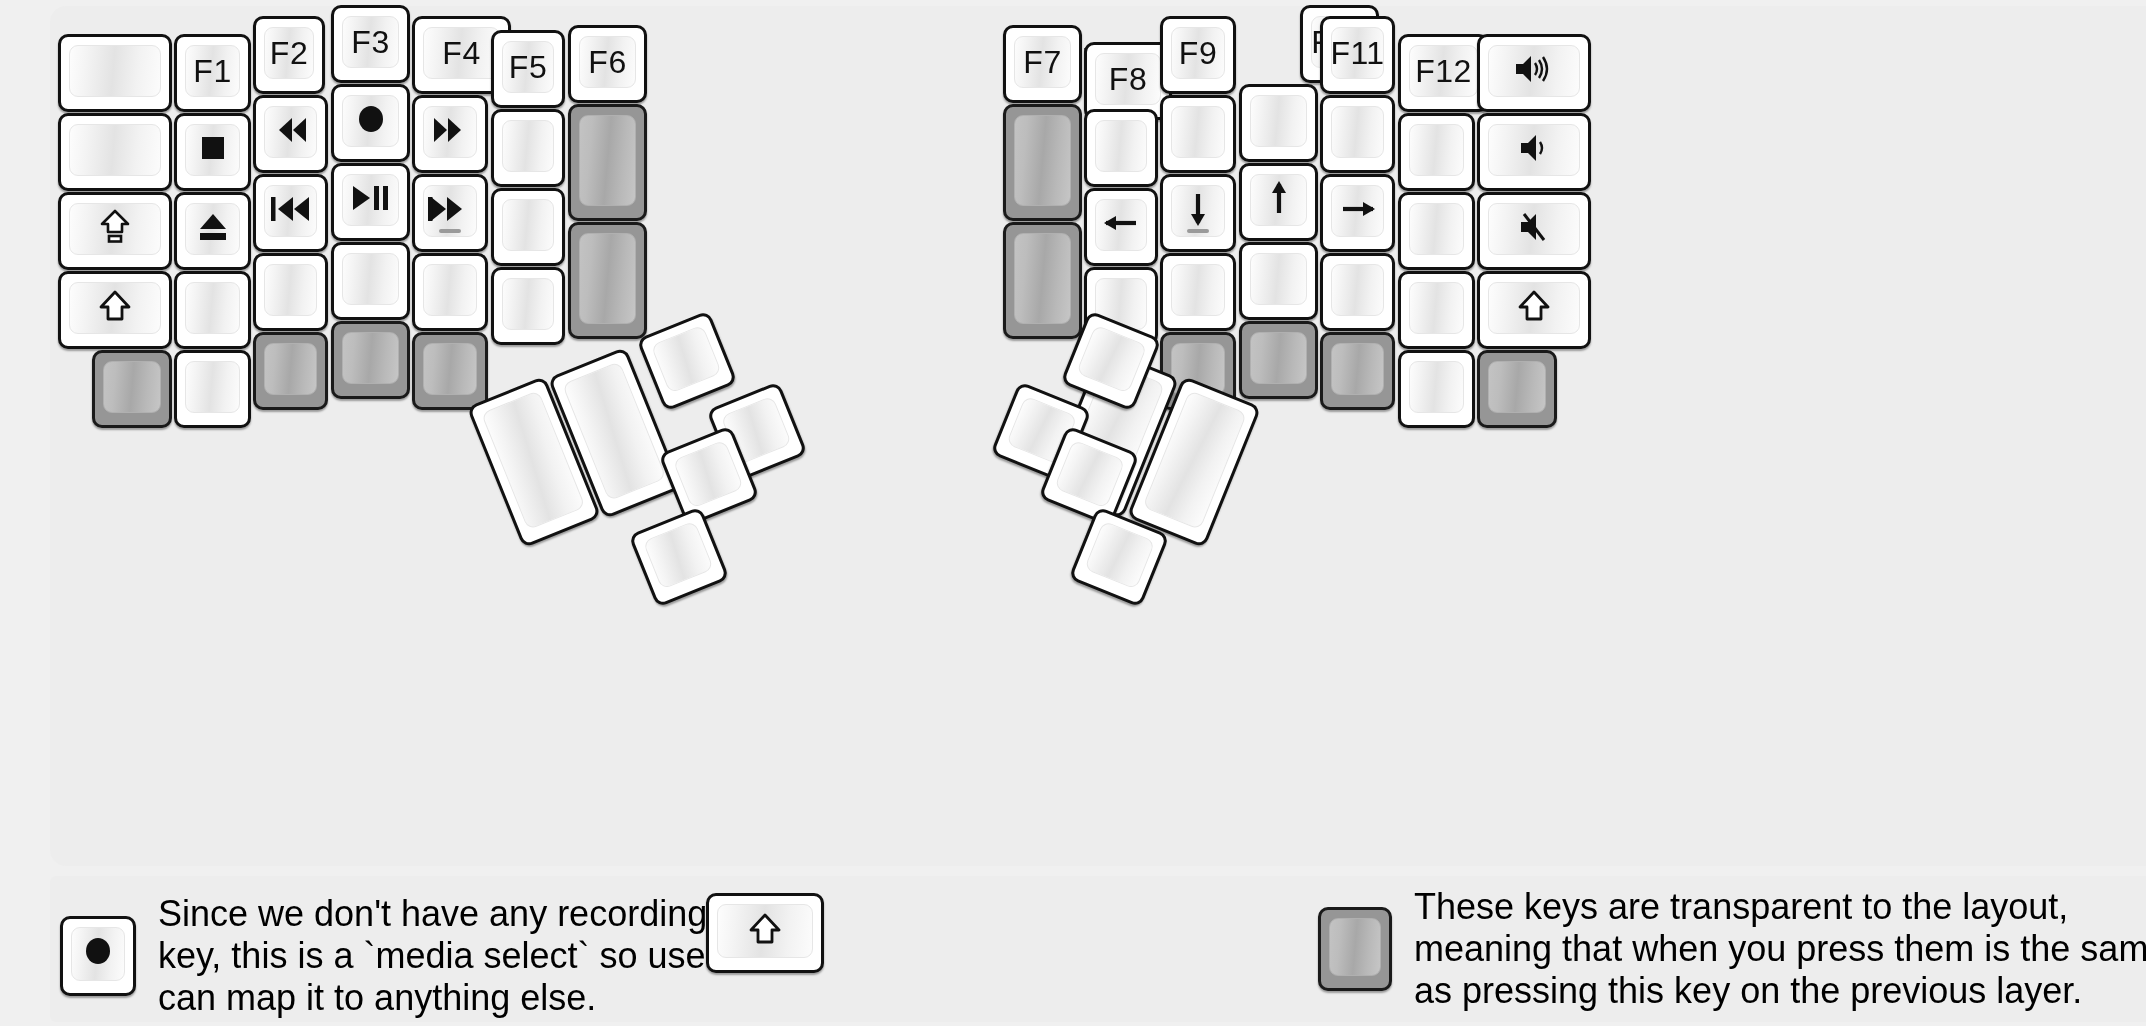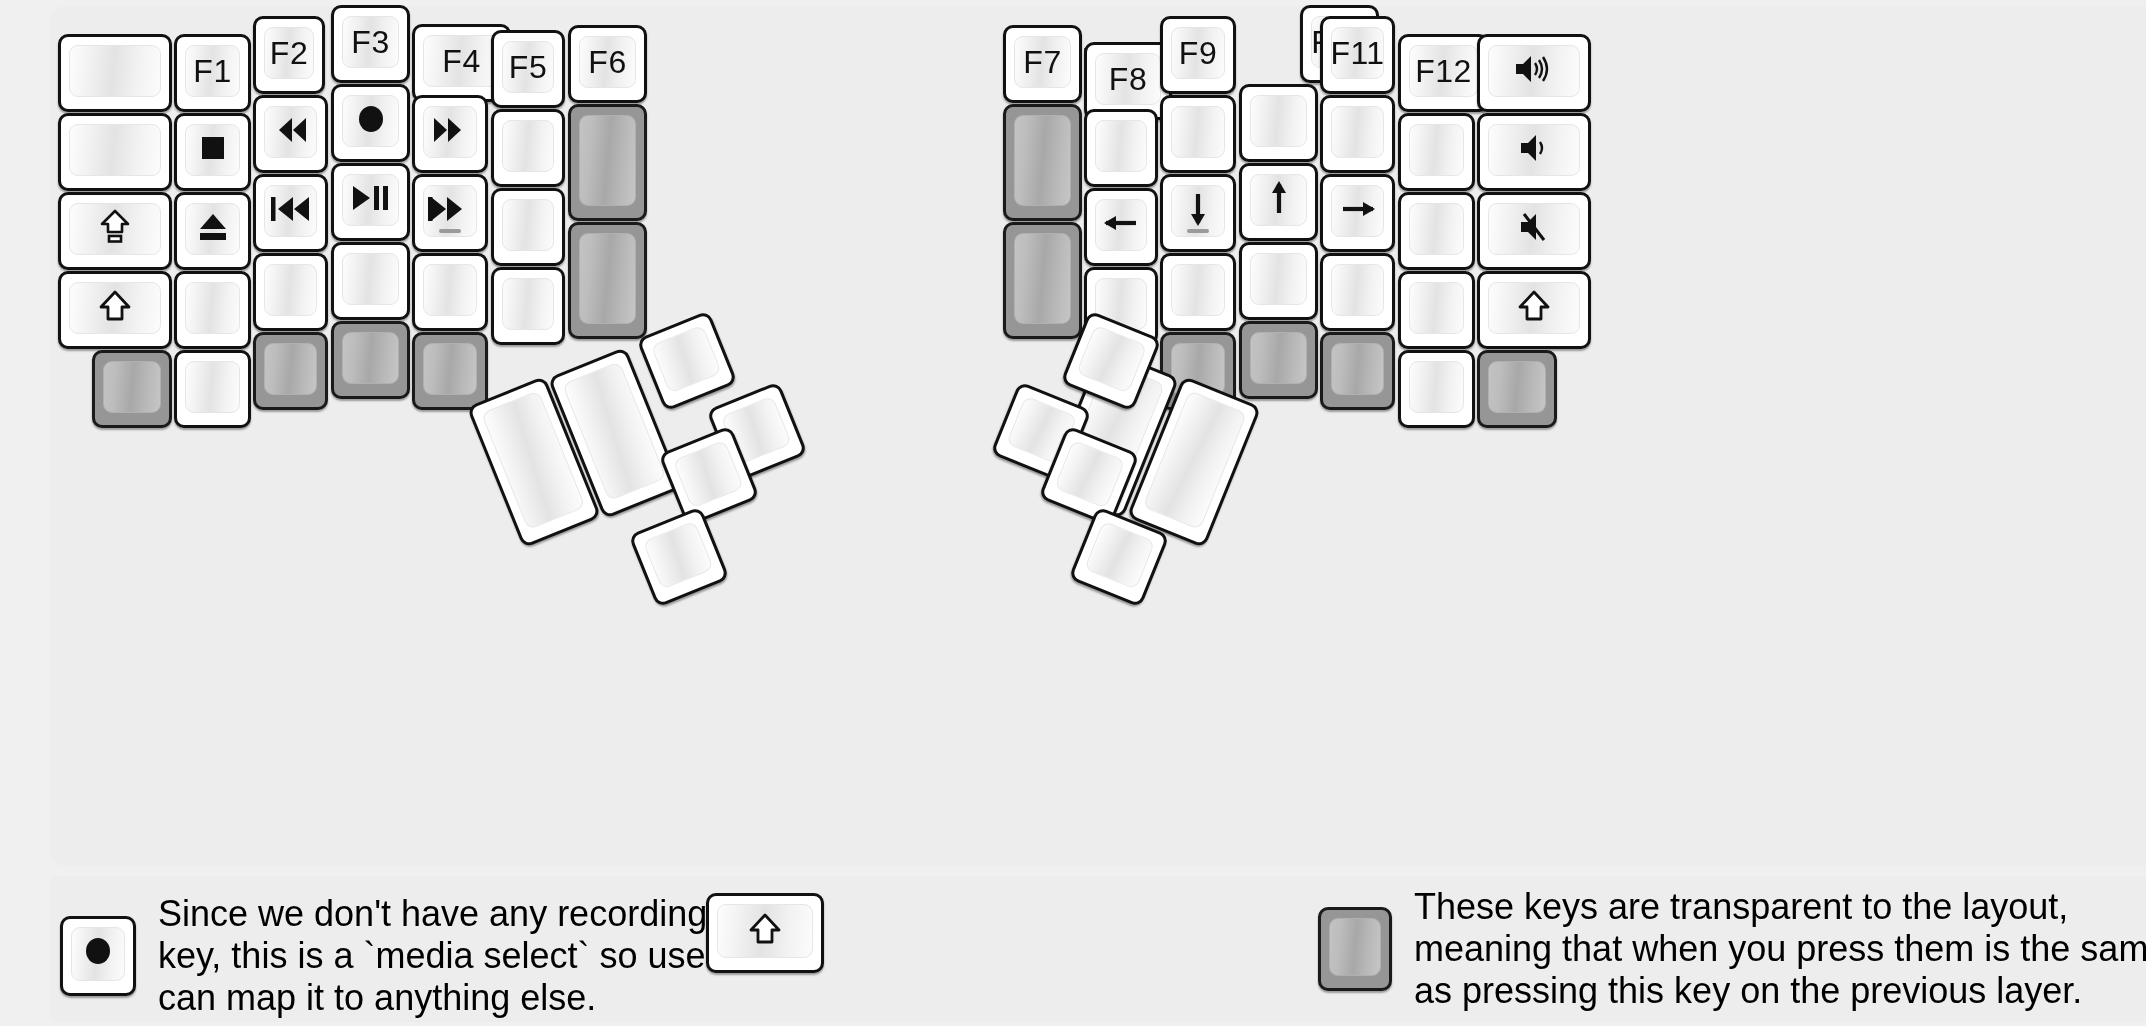--- a/index.html
+++ b/index.html
@@ -171,21 +171,21 @@
               <rect x="32" y="3" width="5" height="24"></rect>
             </svg></span>
         </div>
       </div>
       <div class="key" style="left: 291px; top: 242px; width: 79px; height: 78px;">
         <div class="top"></div>
       </div>
       <div class="key trans" style="left: 291px; top: 321px; width: 79px; height: 78px;">
         <div class="top"></div>
       </div>
-      <div class="key" style="left: 372px; top: 24px; width: 99px; height: 78px;">
+      <div class="key" style="left: 372px; top: 16px; width: 99px; height: 78px;">
         <div class="top">
           <span class="fnum">F4</span>
         </div>
       </div>
       <div class="key" style="left: 372px; top: 95px; width: 76px; height: 78px;">
         <div class="top">
           <span class="glyph"><svg width="40" height="30" viewBox="0 0 40 30" fill="#111">
               <polygon points="4,3 4,27 17,15"></polygon>
               <polygon points="18,3 18,27 31,15"></polygon>
             </svg></span>

